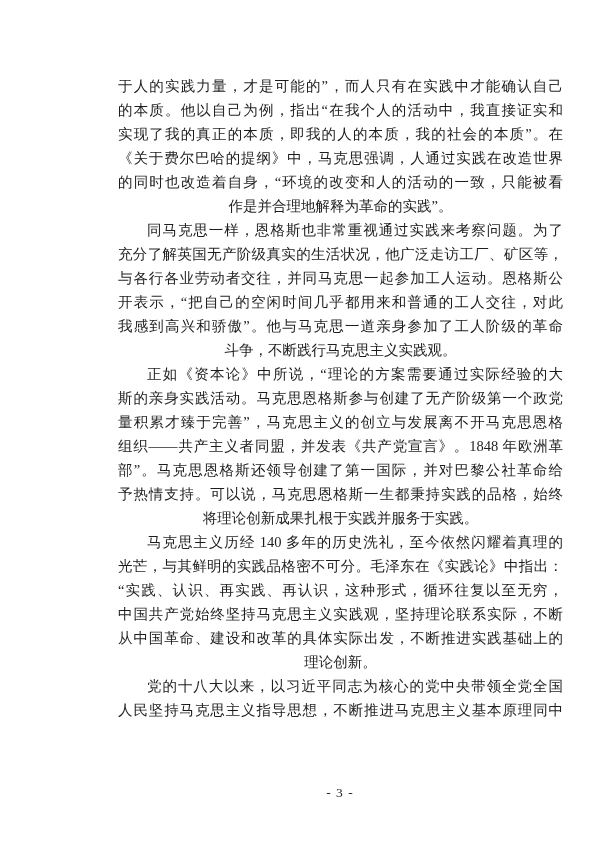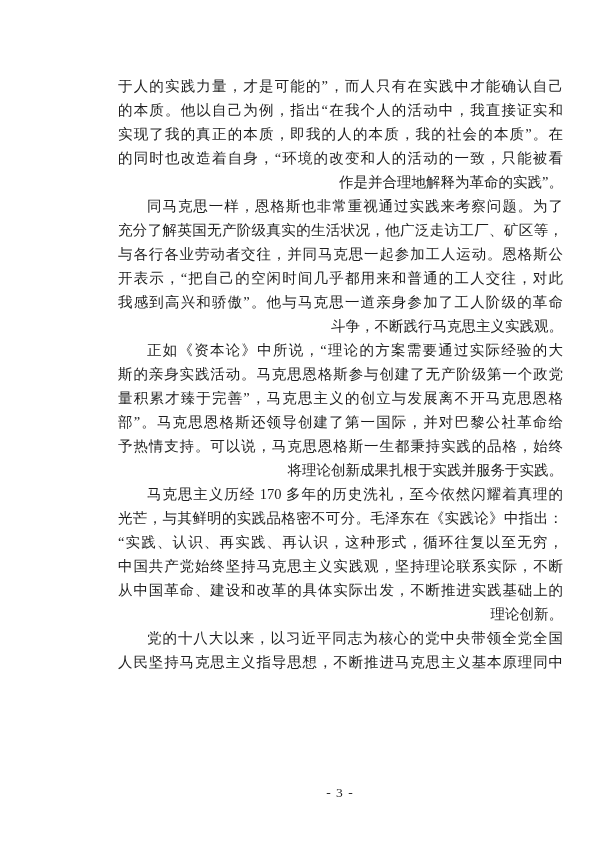--- a/index.html
+++ b/index.html
@@ -31,21 +31,21 @@
   }
   .para {
     margin: 0;
     padding: 0;
   }
   .line {
     height: 24px;
     line-height: 24px;
     font-size: 14.5px;
     white-space: nowrap;
-    text-align: right;
+    text-align: center;
     color: #1d1d1d;
   }
   
   .line.full {
     white-space: normal;
     text-align: justify;
     text-align-last: justify;
     -moz-text-align-last: justify;
   }
   
@@ -66,41 +66,43 @@
 </style>
 </head>
 <body>
 
 <div class="page">
   <div class="text-block">
       <div class="para">
         <div class="line full">于人的实践力量，才是可能的”，而人只有在实践中才能确认自己</div>
         <div class="line full">的本质。他以自己为例，指出“在我个人的活动中，我直接证实和</div>
         <div class="line full">实现了我的真正的本质，即我的人的本质，我的社会的本质”。在</div>
+        <div class="line full">《关于费尔巴哈的提纲》中，马克思强调，人通过实践在改造世界</div>
         <div class="line full">的同时也改造着自身，“环境的改变和人的活动的一致，只能被看</div>
         <div class="line">作是并合理地解释为革命的实践”。</div>
       </div>
       <div class="para">
         <div class="line full indent">同马克思一样，恩格斯也非常重视通过实践来考察问题。为了</div>
         <div class="line full">充分了解英国无产阶级真实的生活状况，他广泛走访工厂、矿区等，</div>
         <div class="line full">与各行各业劳动者交往，并同马克思一起参加工人运动。恩格斯公</div>
         <div class="line full">开表示，“把自己的空闲时间几乎都用来和普通的工人交往，对此</div>
         <div class="line full">我感到高兴和骄傲”。他与马克思一道亲身参加了工人阶级的革命</div>
         <div class="line">斗争，不断践行马克思主义实践观。</div>
       </div>
       <div class="para">
         <div class="line full indent">正如《资本论》中所说，“理论的方案需要通过实际经验的大</div>
         <div class="line full">斯的亲身实践活动。马克思恩格斯参与创建了无产阶级第一个政党</div>
         <div class="line full">量积累才臻于完善”，马克思主义的创立与发展离不开马克思恩格</div>
+        <div class="line full">组织——共产主义者同盟，并发表《共产党宣言》。1848 年欧洲革</div>
         <div class="line full">部”。马克思恩格斯还领导创建了第一国际，并对巴黎公社革命给</div>
         <div class="line full">予热情支持。可以说，马克思恩格斯一生都秉持实践的品格，始终</div>
         <div class="line">将理论创新成果扎根于实践并服务于实践。</div>
       </div>
       <div class="para">
-        <div class="line full indent">马克思主义历经 170 多年的历史洗礼，至今依然闪耀着真理的</div>
+        <div class="line full indent">马克思主义历经 140 多年的历史洗礼，至今依然闪耀着真理的</div>
         <div class="line full">光芒，与其鲜明的实践品格密不可分。毛泽东在《实践论》中指出：</div>
         <div class="line full">“实践、认识、再实践、再认识，这种形式，循环往复以至无穷，</div>
         <div class="line full">中国共产党始终坚持马克思主义实践观，坚持理论联系实际，不断</div>
         <div class="line full">从中国革命、建设和改革的具体实际出发，不断推进实践基础上的</div>
         <div class="line">理论创新。</div>
       </div>
       <div class="para">
         <div class="line full indent">党的十八大以来，以习近平同志为核心的党中央带领全党全国</div>
         <div class="line full">人民坚持马克思主义指导思想，不断推进马克思主义基本原理同中</div>
       </div>

